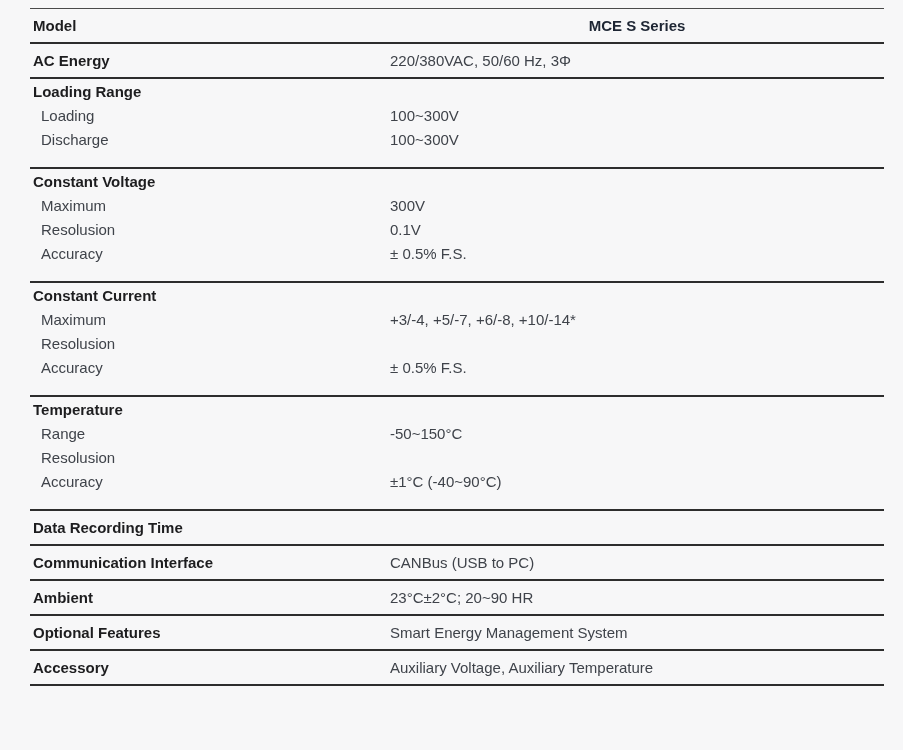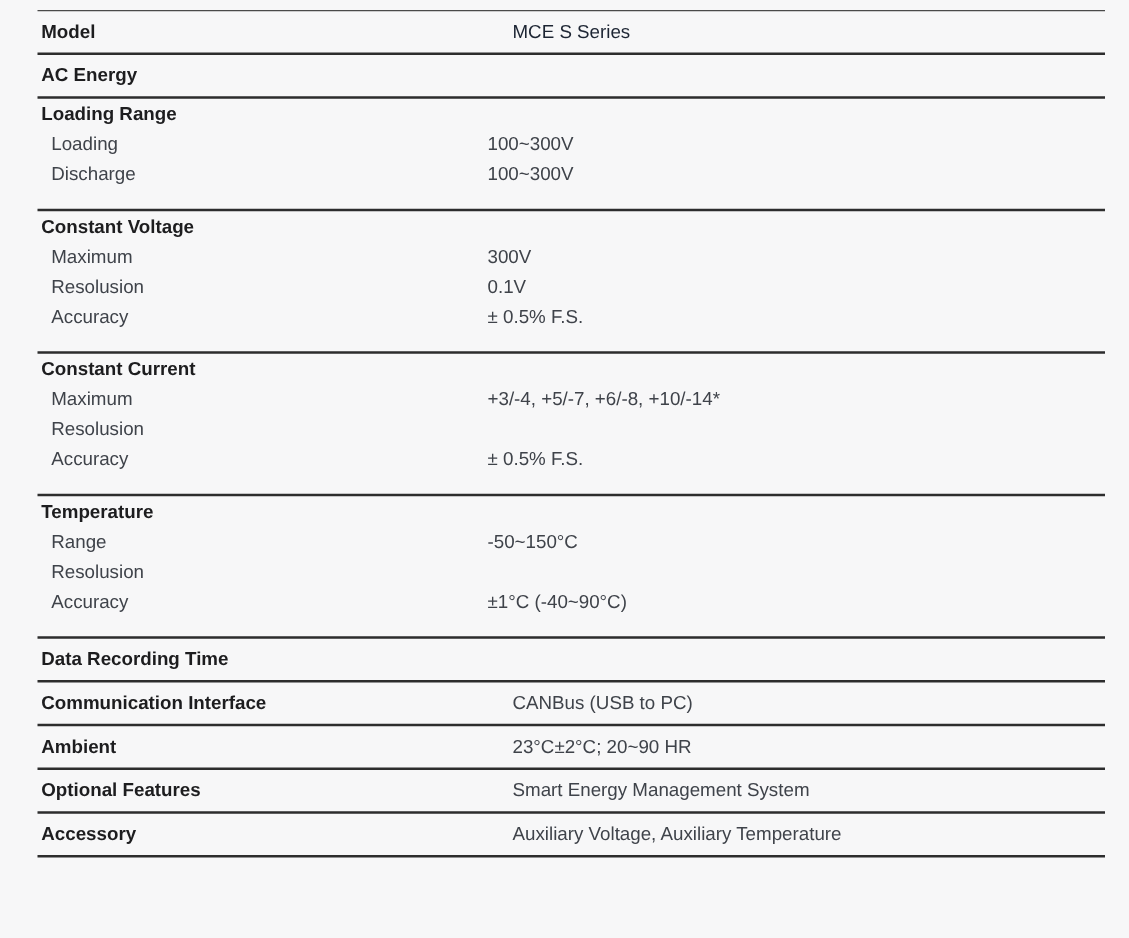--- a/index.html
+++ b/index.html
@@ -23,35 +23,36 @@
     position:absolute;
     left:30px;top:8px;
     width:854px;
     border-top:1px solid var(--top-line);
   }
   .row{
     display:flex;
     align-items:center;
     border-bottom:2px solid var(--line);
   }
-  .row.simple{height:35px;gap:20px;}
+  .row.simple{height:35px;}
   .row .label{
     width:360px;
     padding-left:3px;
     font-weight:700;
     color:var(--label);
     flex:none;
   }
   .row .value{
     color:var(--value);
     flex:1;
   }
   .row .value.bold-value{
-    font-weight:400;
+    font-weight:700;
     color:var(--model-value);
+    text-align:center;
   }
   .section{
     border-bottom:2px solid var(--line);
     padding-bottom:16px;
   }
   .section .sec-header{
     height:24px;
     display:flex;
     align-items:center;
     padding-left:3px;
@@ -77,20 +78,21 @@
 </head>
 <body>
 
 <div class="spec-table">
     <div class="row simple">
       <div class="label">Model</div>
       <div class="value bold-value">MCE S Series</div>
     </div>
     <div class="row simple">
       <div class="label">AC Energy</div>
+      <div class="value">220/380VAC, 50/60 Hz, 3Φ</div>
     </div>
     <div class="section">
       <div class="sec-header">Loading Range</div>
       <div class="sub-row">
         <div class="sub-label">Loading</div>
         <div class="sub-value">100~300V</div>
       </div>
       <div class="sub-row">
         <div class="sub-label">Discharge</div>
         <div class="sub-value">100~300V</div>

